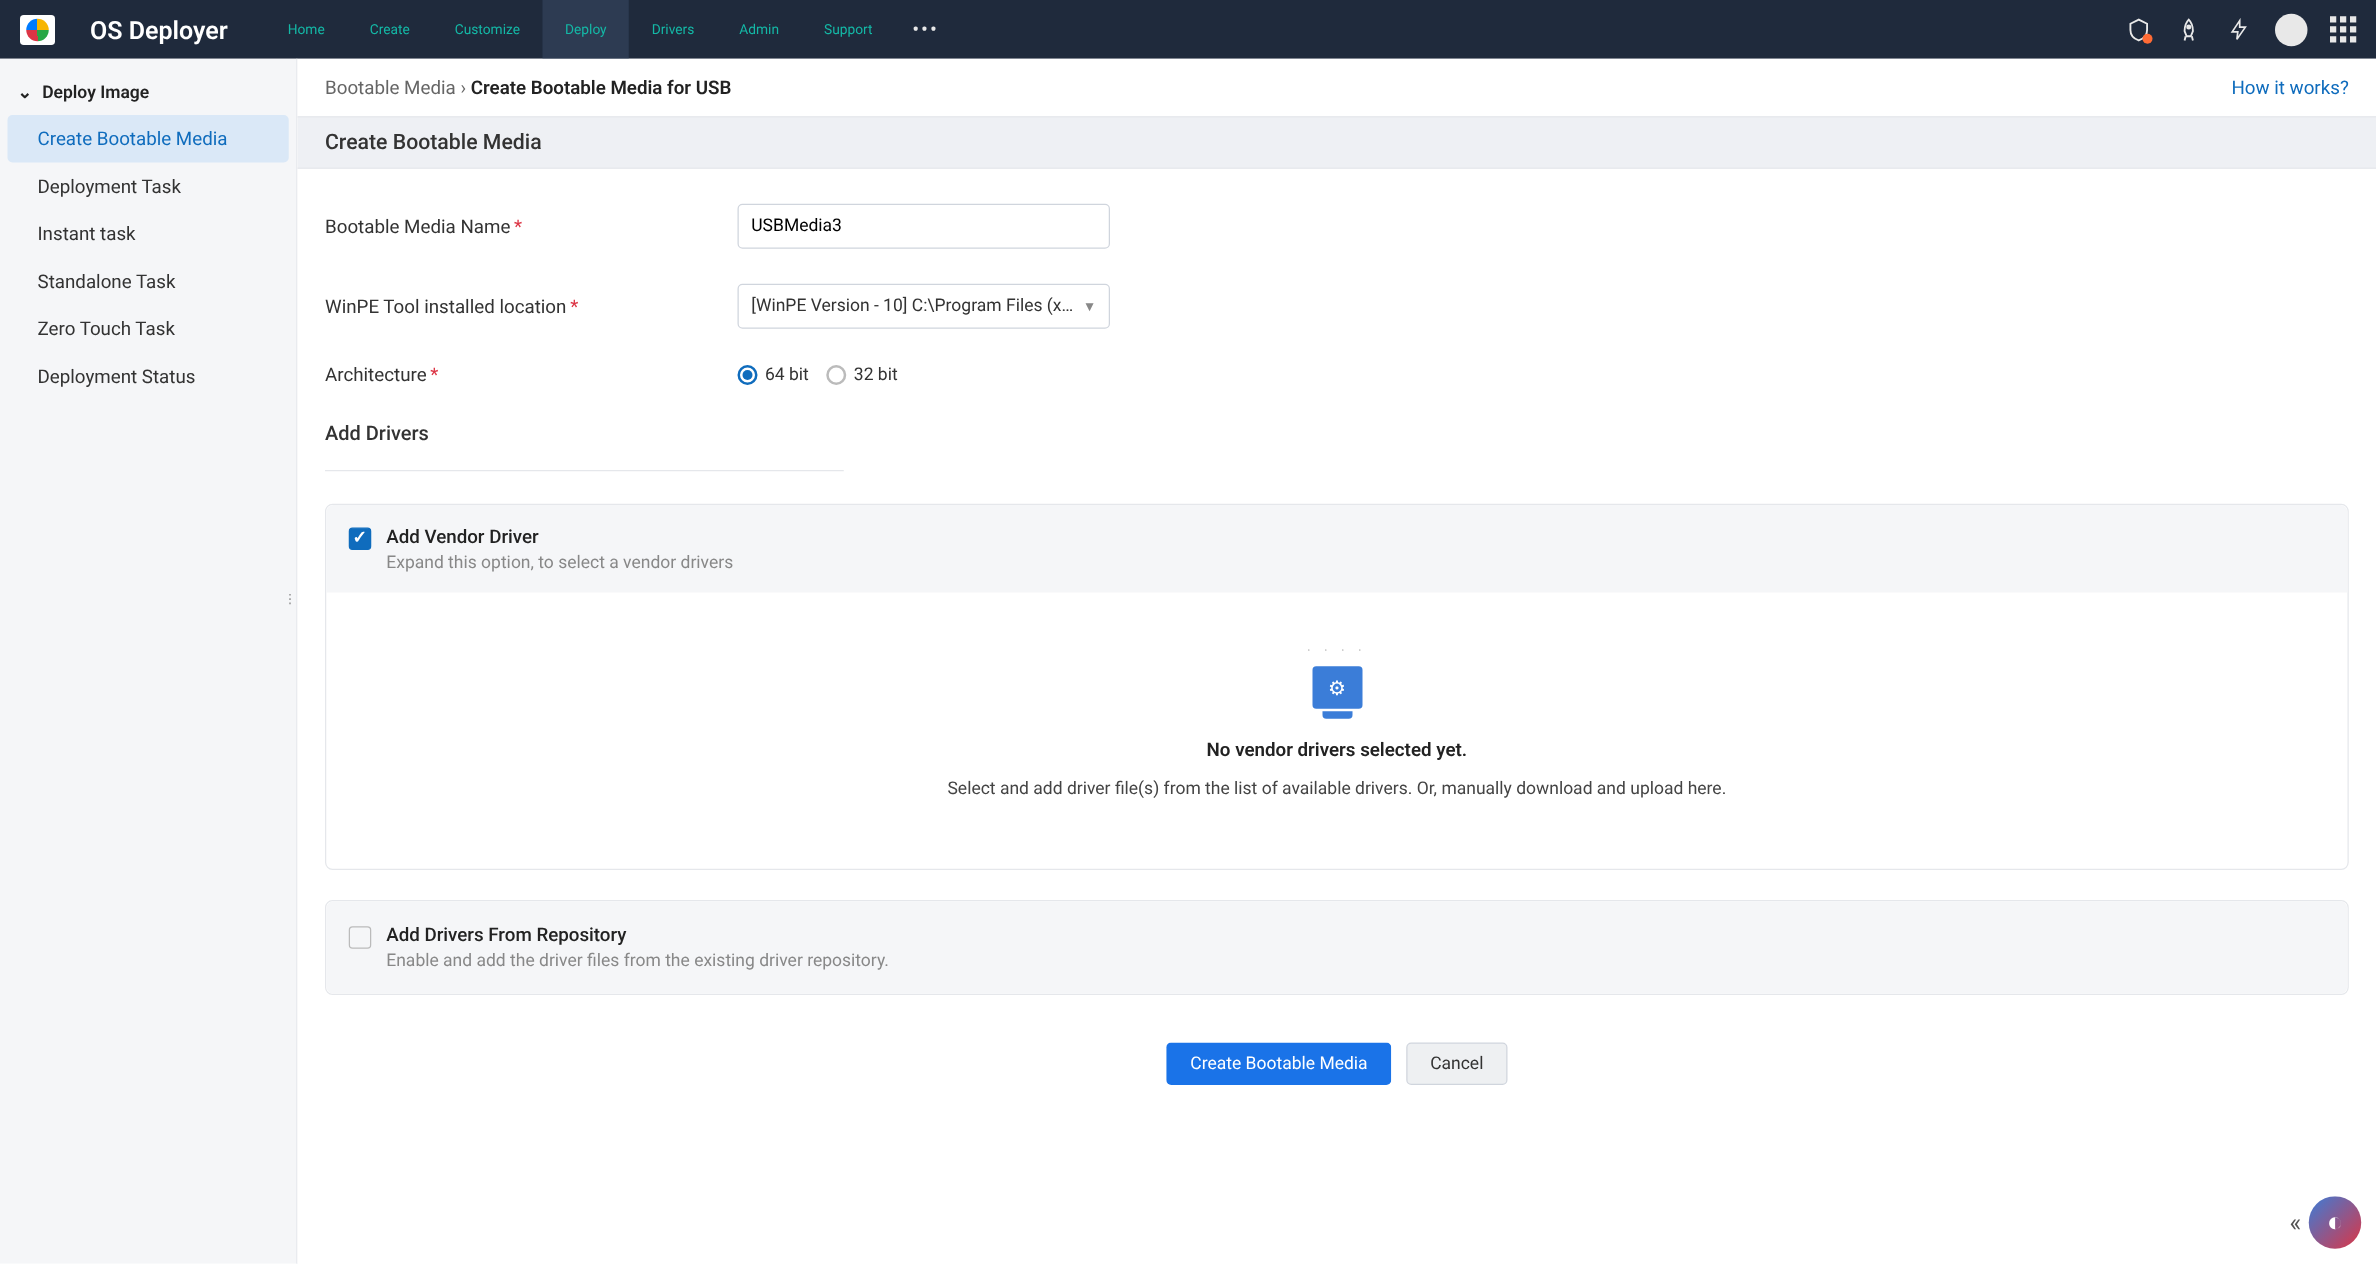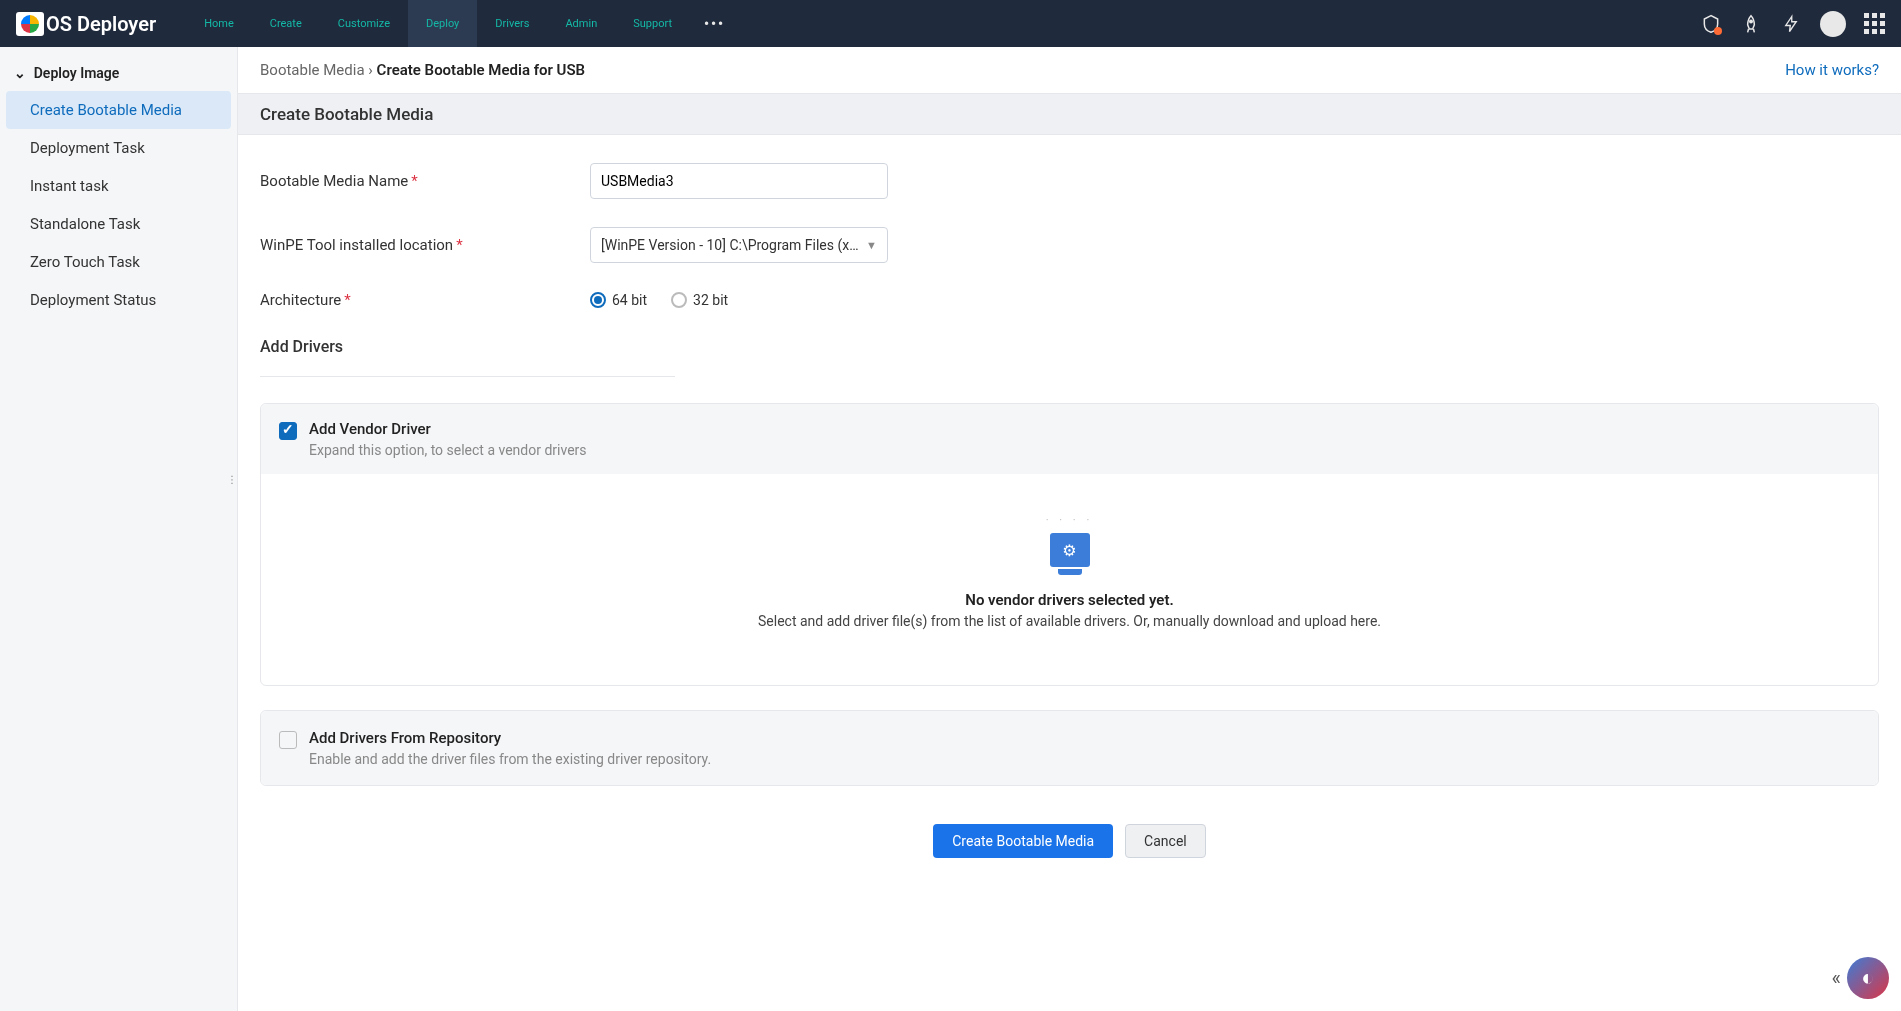--- a/index.html
+++ b/index.html
@@ -1,20 +1,20 @@
 <!DOCTYPE html>
 <html><head>
 <meta charset="utf-8">
 <style>
 * { margin: 0; padding: 0; box-sizing: border-box; font-family: -apple-system, BlinkMacSystemFont, "Segoe UI", Roboto, "Helvetica Neue", Arial, sans-serif; }
 body { background: #fff; color: #333; font-size: 14px; overflow-x: hidden; }
 
 
 .header { background: #1f2a3c; height: 47px; display: flex; align-items: center; padding: 0 16px; color: #fff; }
-.logo-section { display: flex; align-items: center; gap: 2px; margin-right: 30px; }
+.logo-section { display: flex; align-items: center; gap: 28px; margin-right: 30px; }
 .logo-icon { width: 28px; height: 24px; background: #fff; border-radius: 3px; display: flex; align-items: center; justify-content: center; position: relative; }
 .logo-icon-inner { width: 18px; height: 18px; border-radius: 50%; background: conic-gradient(#f7b500 0deg 90deg, #28a745 90deg 180deg, #dc3545 180deg 270deg, #007bff 270deg 360deg); }
 .logo-text { font-size: 20px; font-weight: 600; color: #fff; }
 .nav { display: flex; height: 100%; }
 .nav-item { padding: 0 18px; display: flex; align-items: center; color: #14b8a6; cursor: pointer; font-size: 11px; }
 .nav-item.active { background: #2d3b52; }
 .nav-more { padding: 0 14px; display: flex; align-items: center; color: #e8e8e8; cursor: pointer; letter-spacing: 2px; font-weight: bold; }
 .header-right { margin-left: auto; display: flex; align-items: center; gap: 18px; }
 .header-icon { width: 22px; height: 22px; display: flex; align-items: center; justify-content: center; cursor: pointer; color: #e8e8e8; font-size: 18px; }
 .shield-icon { position: relative; }
@@ -45,40 +45,40 @@
 
 .form-area { padding: 28px 22px; }
 .form-row { display: flex; align-items: center; margin-bottom: 28px; }
 .form-label { width: 330px; color: #333; font-size: 15px; }
 .req { color: #dc3545; margin-left: 3px; }
 .text-input { width: 298px; height: 36px; border: 1px solid #d0d5dd; border-radius: 4px; padding: 0 10px; font-size: 14px; }
 .select { width: 298px; height: 36px; border: 1px solid #d0d5dd; border-radius: 4px; padding: 0 10px; display: flex; align-items: center; justify-content: space-between; cursor: pointer; }
 .select-text { white-space: nowrap; overflow: hidden; text-overflow: ellipsis; color: #333; }
 .select-caret { color: #888; font-size: 11px; margin-left: 6px; }
 
-.radio-group { display: flex; gap: 24px; align-items: flex-end; }
+.radio-group { display: flex; gap: 14px; align-items: flex-end; }
 .radio-item { display: flex; align-items: center; gap: 6px; cursor: pointer; }
 .radio { width: 16px; height: 16px; border: 2px solid #bbb; border-radius: 50%; display: inline-block; position: relative; }
 .radio.checked { border-color: #0f6cbd; }
 .radio.checked::after { content: ""; position: absolute; inset: 2px; background: #0f6cbd; border-radius: 50%; }
 
 .sub-section { font-size: 16px; font-weight: 500; color: #333; padding-bottom: 20px; border-bottom: 1px solid #e5e7eb; width: 415px; margin-bottom: 26px; }
 
 .panel { border: 1px solid #e5e7eb; border-radius: 6px; margin-bottom: 24px; }
 .panel-header { background: #f5f6f8; padding: 16px 18px; display: flex; align-items: flex-start; gap: 12px; border-radius: 6px 6px 0 0; }
 .checkbox { width: 18px; height: 18px; border-radius: 3px; border: 1px solid #bbb; display: inline-block; cursor: pointer; flex-shrink: 0; margin-top: 2px; }
 .checkbox.checked { background: #0f6cbd; border-color: #0f6cbd; position: relative; }
 .checkbox.checked::after { content: "✓"; color: #fff; position: absolute; left: 2px; top: -2px; font-size: 14px; font-weight: bold; }
 .panel-title { font-size: 15px; font-weight: 500; color: #222; }
 .panel-sub { font-size: 14px; color: #888; margin-top: 4px; }
 .panel-body { padding: 40px 20px; text-align: center; }
 .empty-icon { width: 40px; height: 34px; margin: 0 auto 10px; background: #3b7dd8; border-radius: 3px; position: relative; display: flex; align-items: center; justify-content: center; color: #fff; font-size: 16px; }
 .empty-icon::after { content: ""; position: absolute; bottom: -8px; left: 50%; transform: translateX(-50%); width: 24px; height: 6px; background: #3b7dd8; border-radius: 0 0 3px 3px; }
 .dots-decor { color: #bbb; font-size: 11px; margin-bottom: 6px; letter-spacing: 4px; }
-.empty-title { font-weight: 600; color: #222; margin-bottom: 4px; font-size: 15px; }
+.empty-title { font-weight: 600; color: #222; margin-bottom: 14px; font-size: 15px; }
 .empty-sub { color: #444; font-size: 14px; margin-bottom: 16px; }
 .btn-row { display: flex; justify-content: center; gap: 12px; }
 .btn { padding: 8px 18px; border-radius: 4px; cursor: pointer; font-size: 14px; border: 1px solid transparent; }
 .btn-primary { background: #1a73e8; color: #fff; }
 .btn-secondary { background: #eef0f2; color: #333; border-color: #d0d5dd; }
 
 .panel-flat { padding: 18px; }
 
 .footer-actions { display: flex; justify-content: center; gap: 12px; padding: 14px 0 30px; }
 

